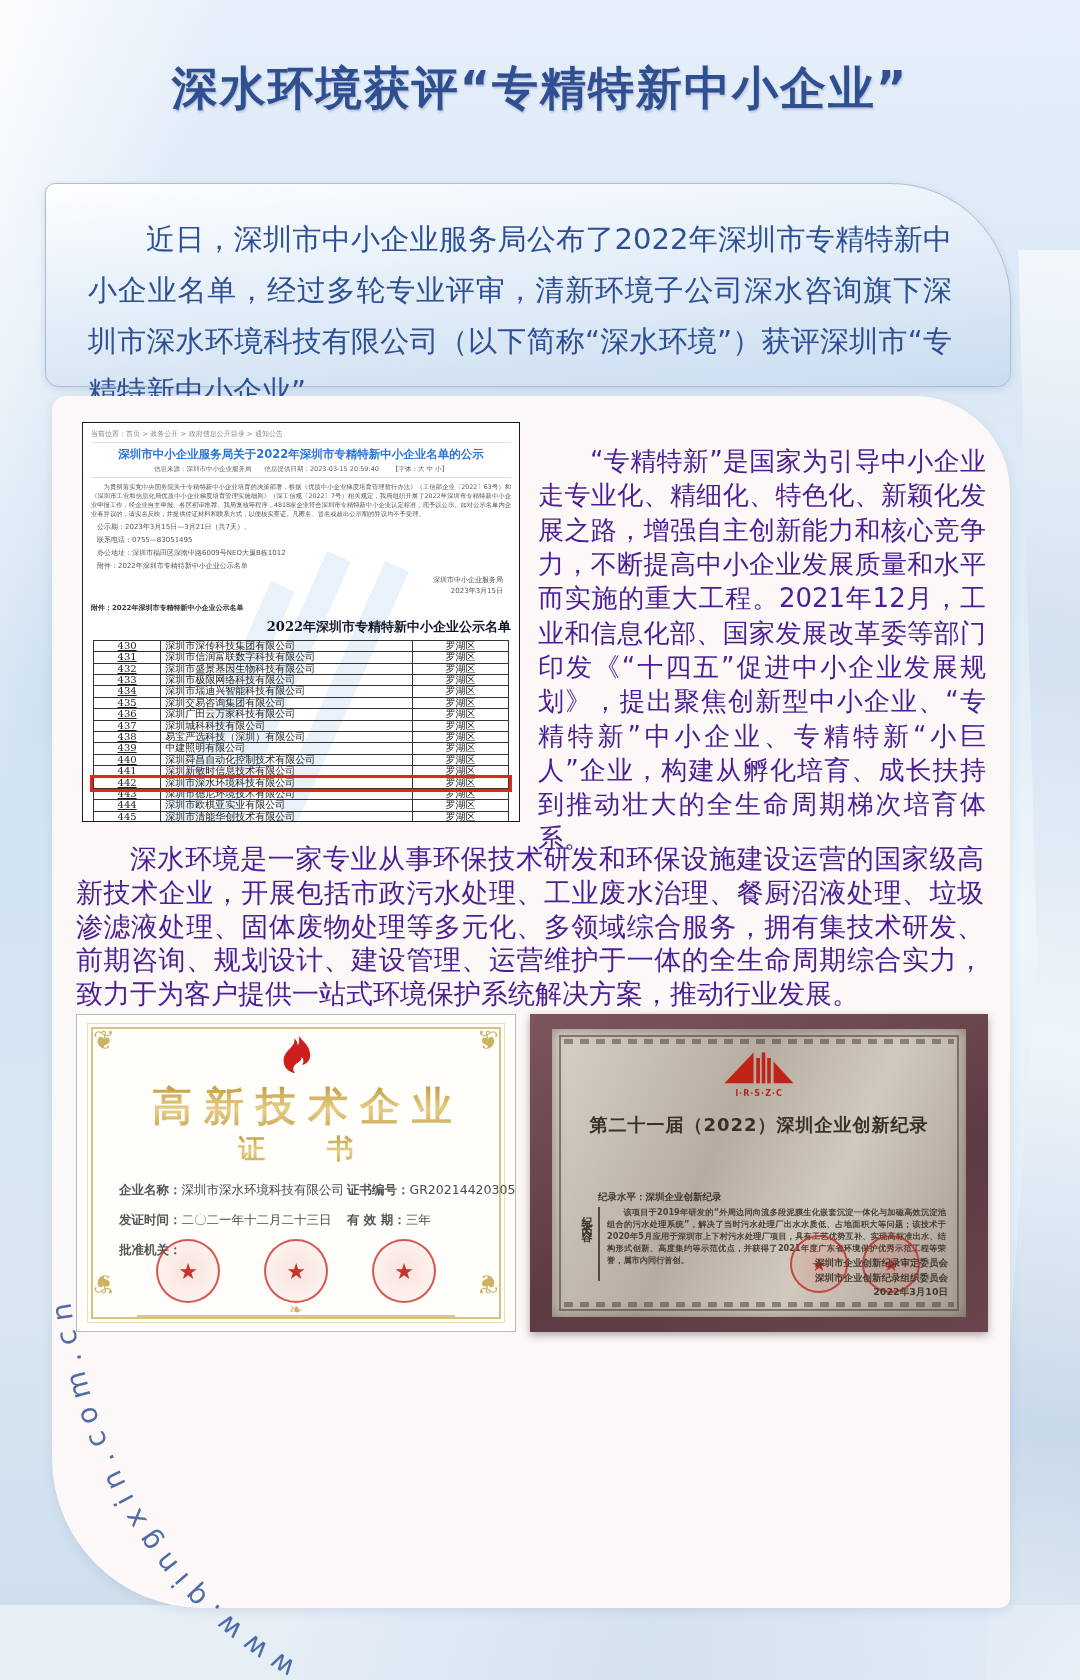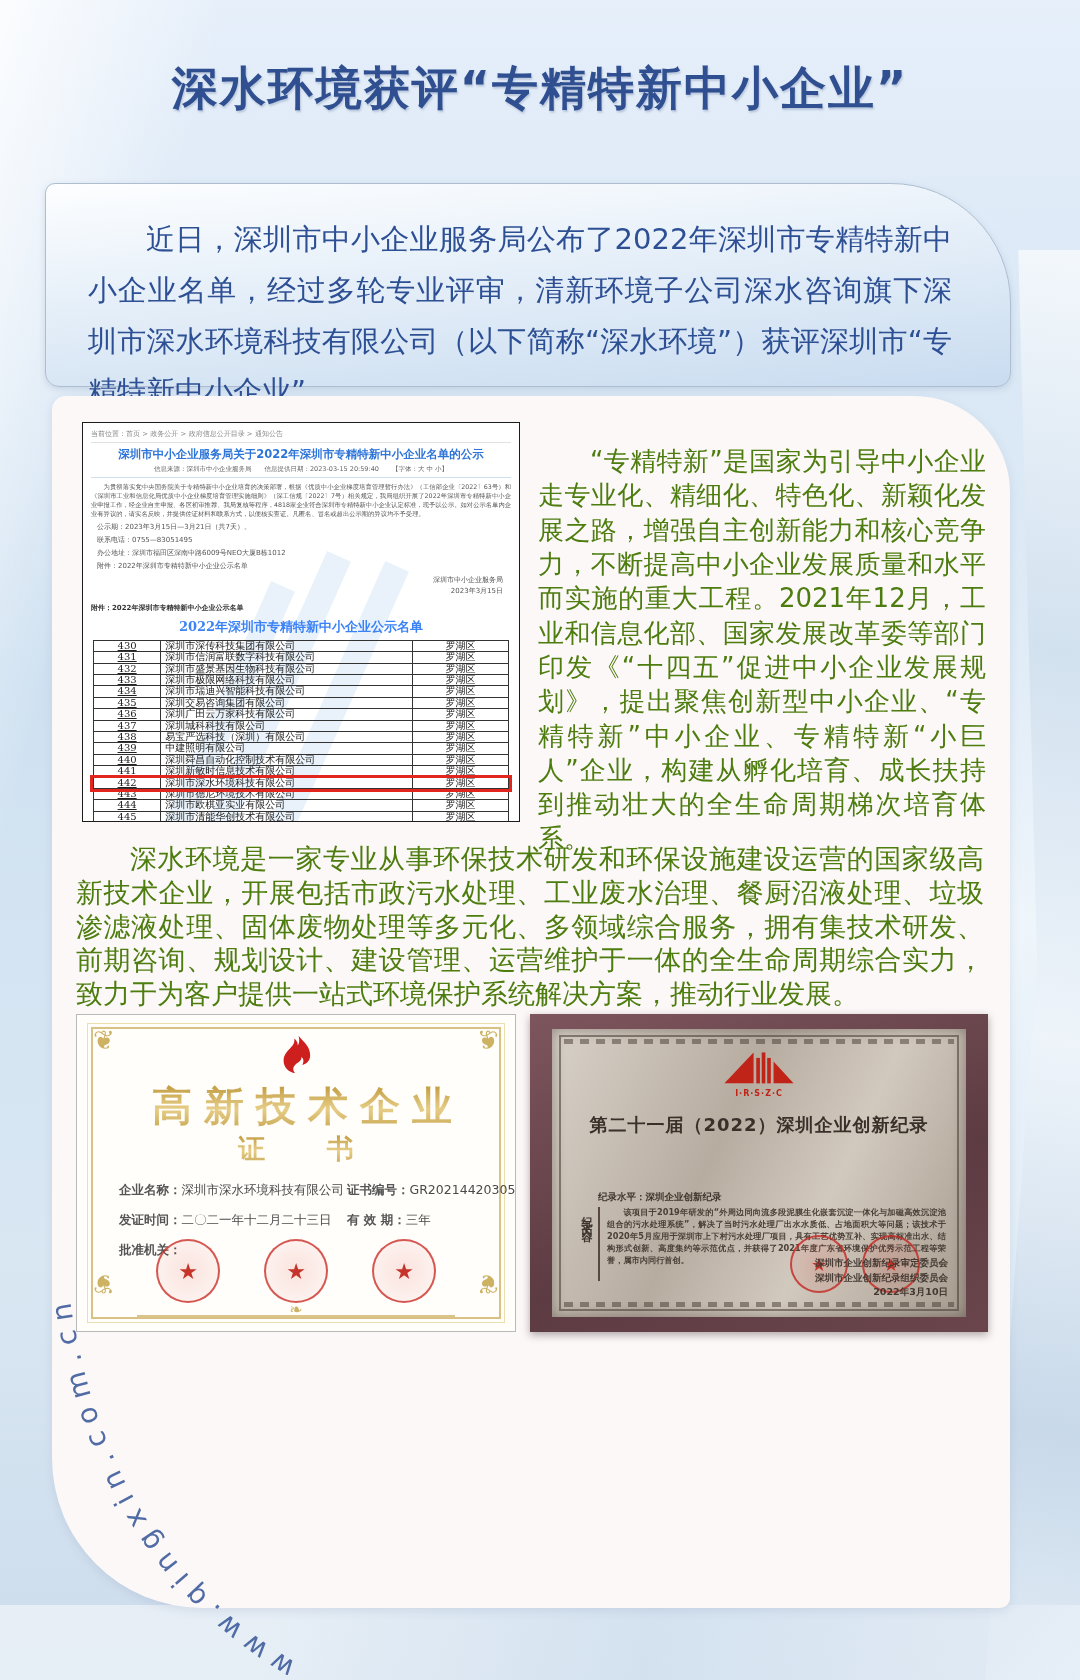--- a/index.html
+++ b/index.html
@@ -37,32 +37,32 @@
   .s1{left:180px;top:120px;} .s2{left:238px;top:130px;} .s3{left:124px;top:150px;}
   .ann-inner{position:relative;z-index:1;}
   .ann-breadcrumb{font-size:7px;color:#888;padding-bottom:3px;border-bottom:1px solid #e2e2e2;margin-bottom:4px;}
   .ann-title{font-size:11.5px;font-weight:bold;color:#2d74d9;text-align:center;margin:4px 2px 3px;}
   .ann-meta{font-size:6.5px;color:#666;text-align:center;margin-bottom:2px;}
   .ann-divider{border-top:1px solid #cfe0f0;margin:3px 0 4px;}
   .ann-body{margin:0;font-size:6.3px;color:#555;line-height:1.45;text-indent:2em;text-align:justify;}
   .ann-line{font-size:7px;color:#555;margin:3px 0 0 6px;}
   .ann-sign{text-align:right;font-size:7px;color:#555;line-height:1.6;margin-top:4px;padding-right:8px;}
   .ann-attach{font-size:7px;color:#333;font-weight:bold;margin-top:6px;}
-  .ann-table-title{font-size:13px;font-weight:bold;color:#3b82f6;text-align:center;margin:5px 0 4px;
+  .ann-table-title{font-size:13px;font-weight:bold;color:#0f172a;text-align:right;margin:5px 0 4px;
     font-family:"DejaVu Serif",serif;}
   .ann-table{margin:0 2px;border-top:1px solid #333;}
   .t-row{display:flex;height:10.4px;border-bottom:1px solid #333;border-left:1px solid #333;border-right:1px solid #333;
     font-size:10px;line-height:10.4px;color:#222;font-family:"DejaVu Serif",serif;background:transparent;}
   .t-no{width:16%;text-align:center;border-right:1px solid #333;text-decoration:underline;}
   .t-name{flex:1;padding-left:4px;border-right:1px solid #333;white-space:nowrap;overflow:hidden;}
   .t-dist{width:23%;text-align:center;}
   .flag-highlight{position:relative;z-index:2;box-shadow:0 0 0 3px #e2261d;}
 
   
-  .para{margin:0;color:#4d7c0f;text-align:justify;}
+  .para{margin:0;color:#4c1d95;text-align:justify;}
   .right-para{position:absolute;left:486px;top:48px;width:448px;font-size:26px;line-height:1.32;text-indent:2em;}
   .wide-para{position:absolute;left:24px;top:446px;width:908px;font-size:27px;line-height:1.25;text-indent:2em;}
   .closing-para{position:absolute;left:130px;top:952px;width:772px;font-size:27px;line-height:1.72;text-indent:2em;}
 
   
   .cert{position:absolute;left:24px;top:618px;width:440px;height:318px;box-sizing:border-box;
     background:#fffefb;border:1px solid #b9b9b9;overflow:hidden;}
   .cert-frame{position:absolute;left:14px;right:14px;top:12px;bottom:12px;
     border:2px solid #d9c186;outline:1px solid #ecdfae;outline-offset:3px;pointer-events:none;}
   .cert-ornament{position:absolute;color:#cdb264;font-size:26px;line-height:1;}

